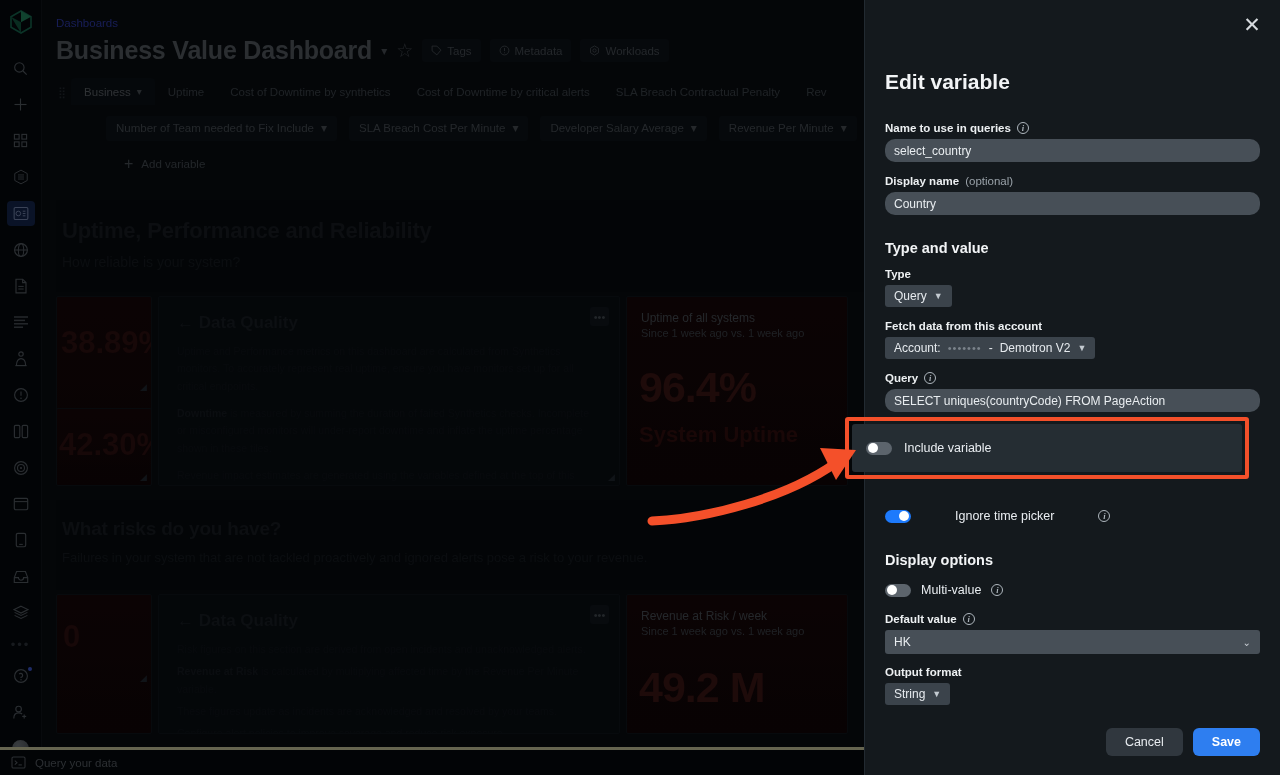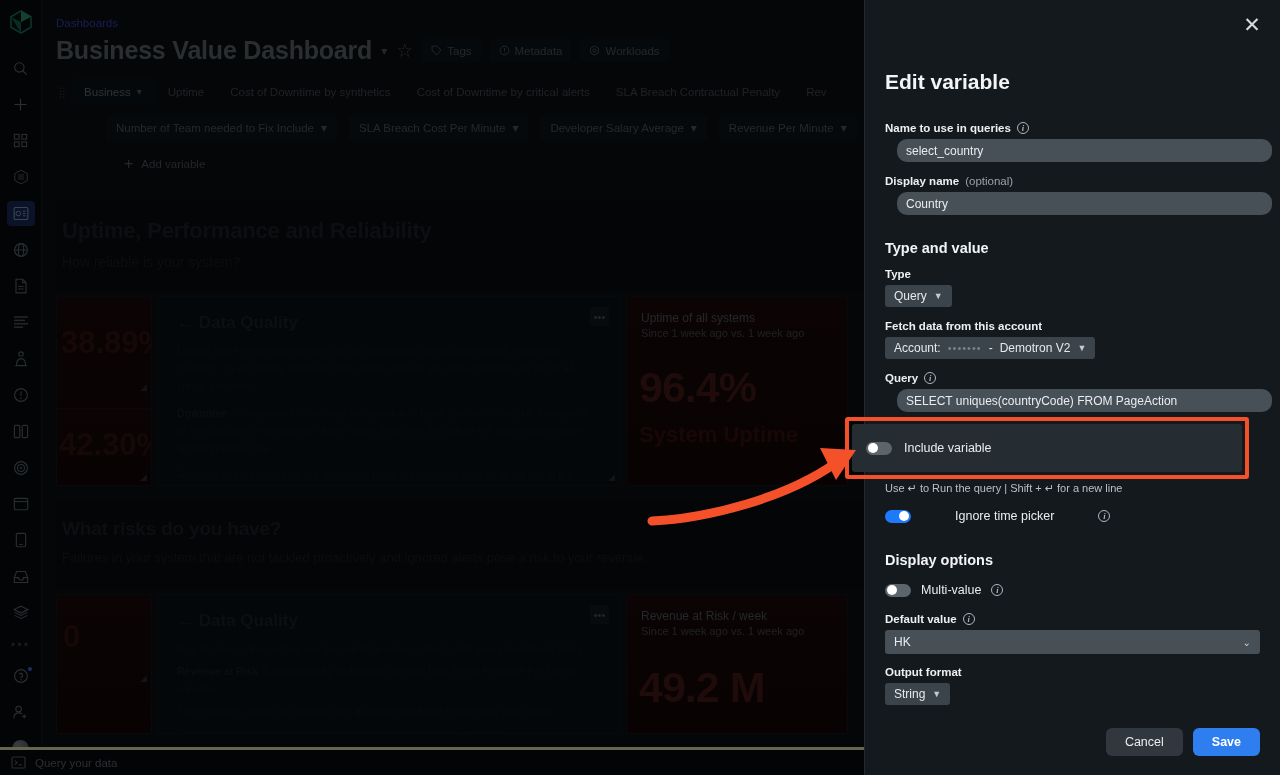--- a/index.html
+++ b/index.html
@@ -171,21 +171,20 @@
     border: 1px solid #aeb6bd; color: #aeb6bd;
     font-size: 8.5px; font-style: italic; font-weight: 700;
     display: inline-flex; align-items: center; justify-content: center;
     font-family: "Liberation Serif", serif;
   }
   .textinput {
     width: 100%; height: 23px; margin-top: 5px;
     background: #474f57; border: none; border-radius: 10px;
     color: #e9edf0; font-size: 12px; padding: 0 9px;
     font-family: "Liberation Sans", sans-serif;
-    margin-left: 12px;
   }
   .sectionhead {
     font-size: 14.5px; font-weight: 700; color: #f2f4f6;
   }
   .selectbtn {
     display: inline-flex; align-items: center; gap: 7px;
     height: 22px; padding: 0 9px; margin-top: 5px;
     background: #3b434b; border-radius: 3px;
     color: #e6eaee; font-size: 12px; white-space: nowrap;
   }
@@ -614,21 +613,20 @@
     </div>
 
     <div class="p-pad" style="top:372px;">
       <div class="fieldlabel">
         <span>Query</span>
         <span class="info-i">i</span>
       </div>
       <input class="textinput" value="SELECT uniques(countryCode) FROM PageAction" style="">
     </div>
 
-    <div class="p-pad hint" style="top:482px;">Use ↵ to Run the query | Shift + ↵ for a new line</div>
 
     <div class="p-pad togglerow" style="top:509px;gap:44px;">
       <span class="tgl on">
           <span class="knob"></span>
         </span>
       <span class="tgl-label">Ignore time picker</span>
       <span class="info-i">i</span>
     </div>
 
     <div class="p-pad sectionhead" style="top:552px;">Display options</div>

